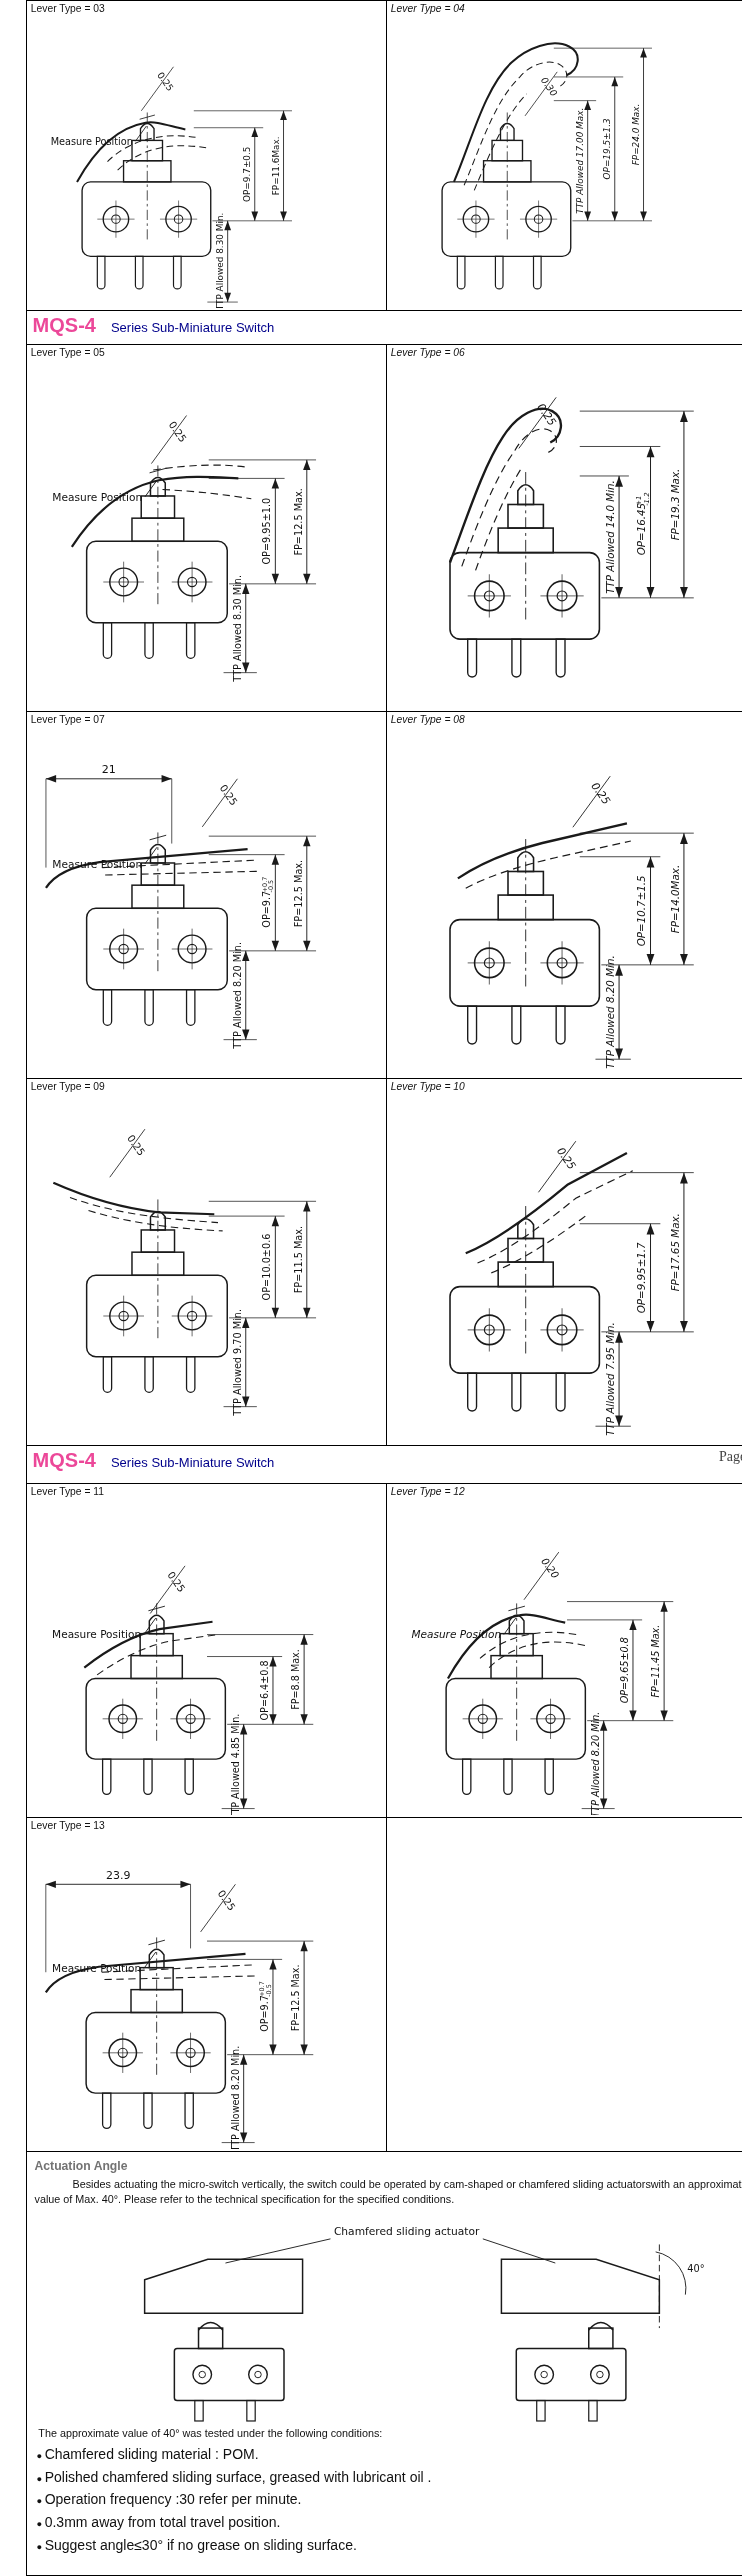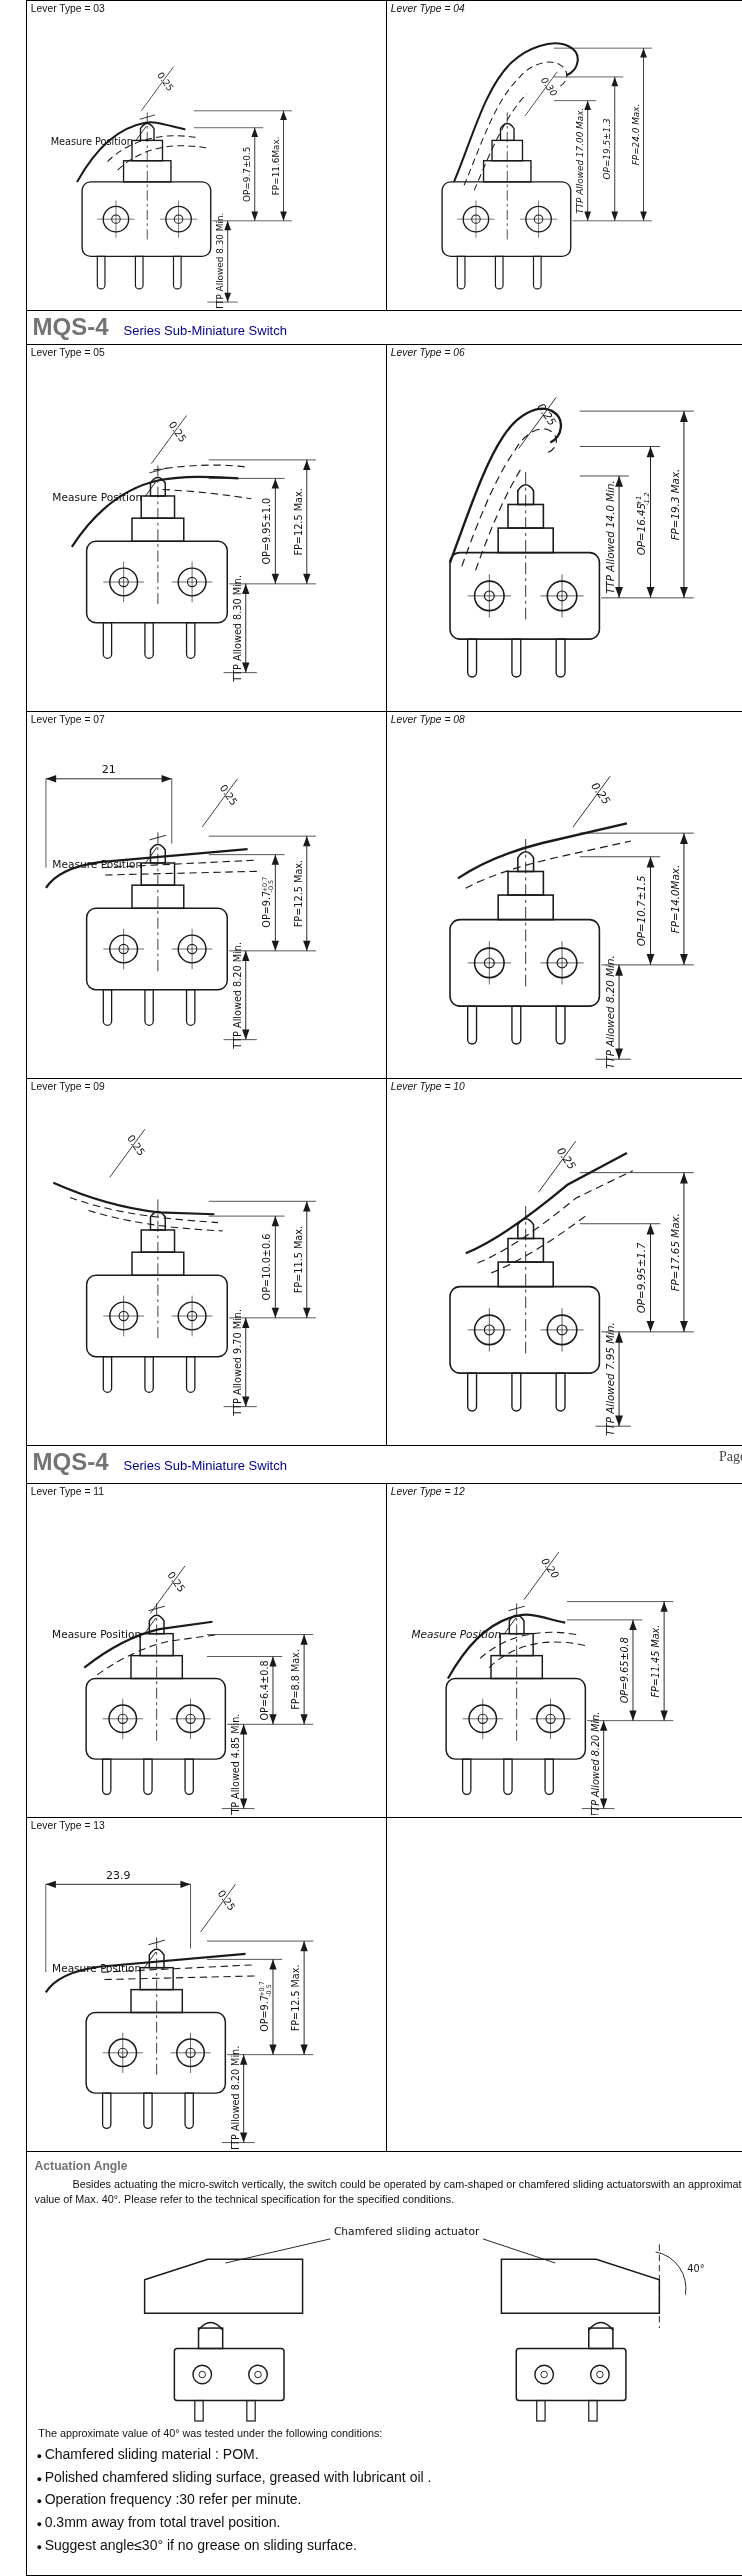--- a/index.html
+++ b/index.html
@@ -6,21 +6,21 @@
   body{font-family:"Liberation Sans", sans-serif;color:#111;}
   .doc{width:743px;height:2576px;box-sizing:border-box;border:1.4px solid #000;overflow:hidden;background:#fff;margin-left:26px;}
   .row{display:flex;border-bottom:1.4px solid #000;box-sizing:border-box;}
   .cell{position:relative;flex:0 0 359px;box-sizing:border-box;overflow:hidden;}
   .cell.right{flex:1;border-left:1.4px solid #000;font-style:italic;}
   .cell-label{position:absolute;top:1.9px;left:3.8px;font-size:10.3px;white-space:nowrap;}
   svg.drw{position:absolute;top:15px;left:5.6px;width:calc(100% - 7.5px);height:calc(100% - 17px);}
   svg{font-family:"DejaVu Sans", sans-serif;}
   .band{position:relative;height:34px;border-bottom:1.4px solid #000;display:flex;align-items:baseline;padding:3.8px 0 0 5.6px;box-sizing:border-box;background:#fff;}
   .band.b2{height:38px;}
-  .brand{font-size:24px;font-weight:bold;color:#737373;line-height:1;}
+  .brand{font-size:20px;font-weight:bold;color:#ec4899;line-height:1;}
   .series{font-size:13px;font-weight:normal;color:#00008B;margin-left:15px;}
   .pagenum{position:absolute;right:11.3px;top:2.8px;font-family:"Liberation Serif", serif;font-size:14px;color:#444;}
   .actuation{padding:5.6px 7.5px 0 7.5px;box-sizing:border-box;height:424px;overflow:hidden;}
   .act-heading{font-size:12.2px;font-weight:bold;color:#737373;margin:1.9px 0 3.8px 0;}
   .act-para{font-size:10.8px;line-height:1.4;margin:0 0 3.8px 0;text-indent:38px;}
   .act-intro{font-size:10.8px;margin:1.9px 0 3.8px 0;padding-left:3.8px;}
   .act-list{list-style:none;margin:0;padding:0 0 0 1.9px;font-size:14px;line-height:1.62;}
   .act-list li::before{content:"\25CF  ";font-size:9.4px;}
   #act-svg{display:block;width:734px;height:214px;margin:1.9px 0 1.9px 0;}
 </style>

